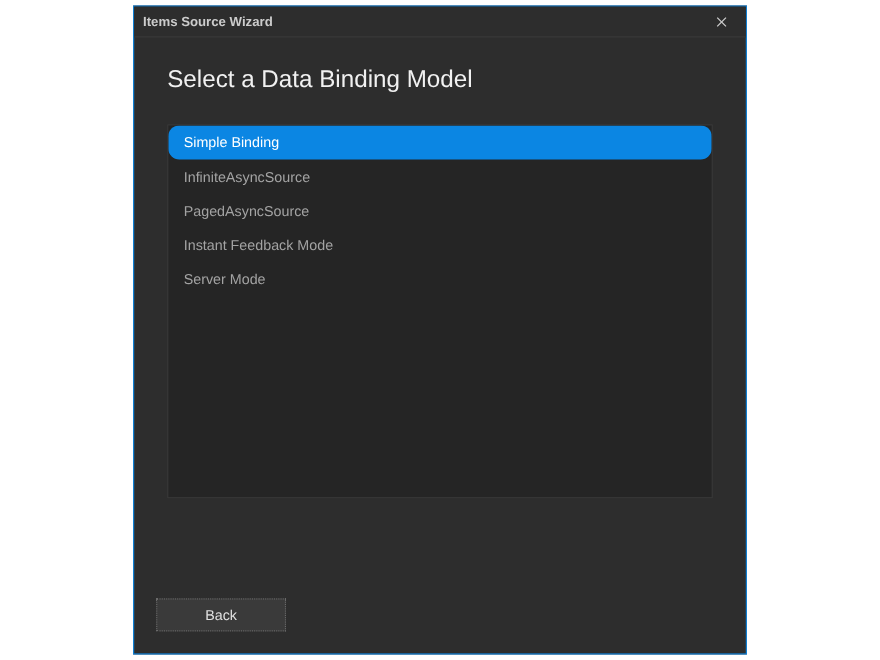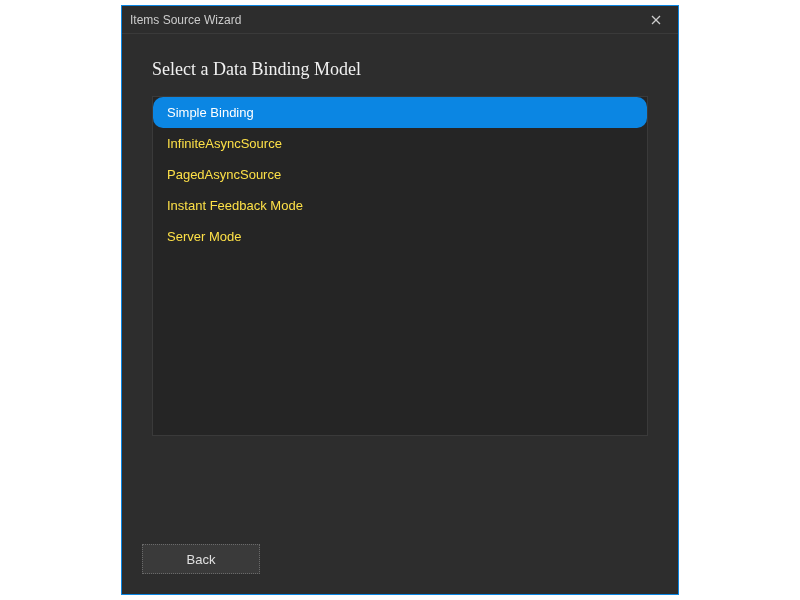--- a/index.html
+++ b/index.html
@@ -26,53 +26,53 @@
       background: #2d2d2d;
       display: flex;
       align-items: center;
       padding: 0 8px;
       border-bottom: 1px solid #3a3a3a;
     }
     .titlebar-title {
       color: #cccccc;
       font-size: 12px;
       flex: 1;
+      font-weight: bold;
     }
     .close-btn {
       width: 28px;
       height: 20px;
       display: flex;
       align-items: center;
       justify-content: center;
       color: #cccccc;
       cursor: pointer;
     }
     .close-btn svg { width: 10px; height: 10px; }
     .content {
       flex: 1;
       padding: 25px 30px 0 30px;
       display: flex;
       flex-direction: column;
     }
     .heading {
       color: #f1f1f1;
-      font-size: 18px;
+      font-size: 22px;
       font-weight: 400;
-      margin-bottom: 16px;
-      font-family: Liberation Serif, serif;
+      margin-bottom: 28px;
     }
     .list-panel {
       background: #252525;
       border: 1px solid #3a3a3a;
       height: 340px;
       overflow: auto;
     }
     .list-item {
       padding: 8px 14px;
-      color: #fde047;
+      color: #a3a3a3;
       font-size: 13px;
       cursor: pointer;
     }
     .list-item.selected {
       background: #0b86e3;
       color: #ffffff;
       border-radius: 10px;
     }
     .description {
       margin-top: 18px;

